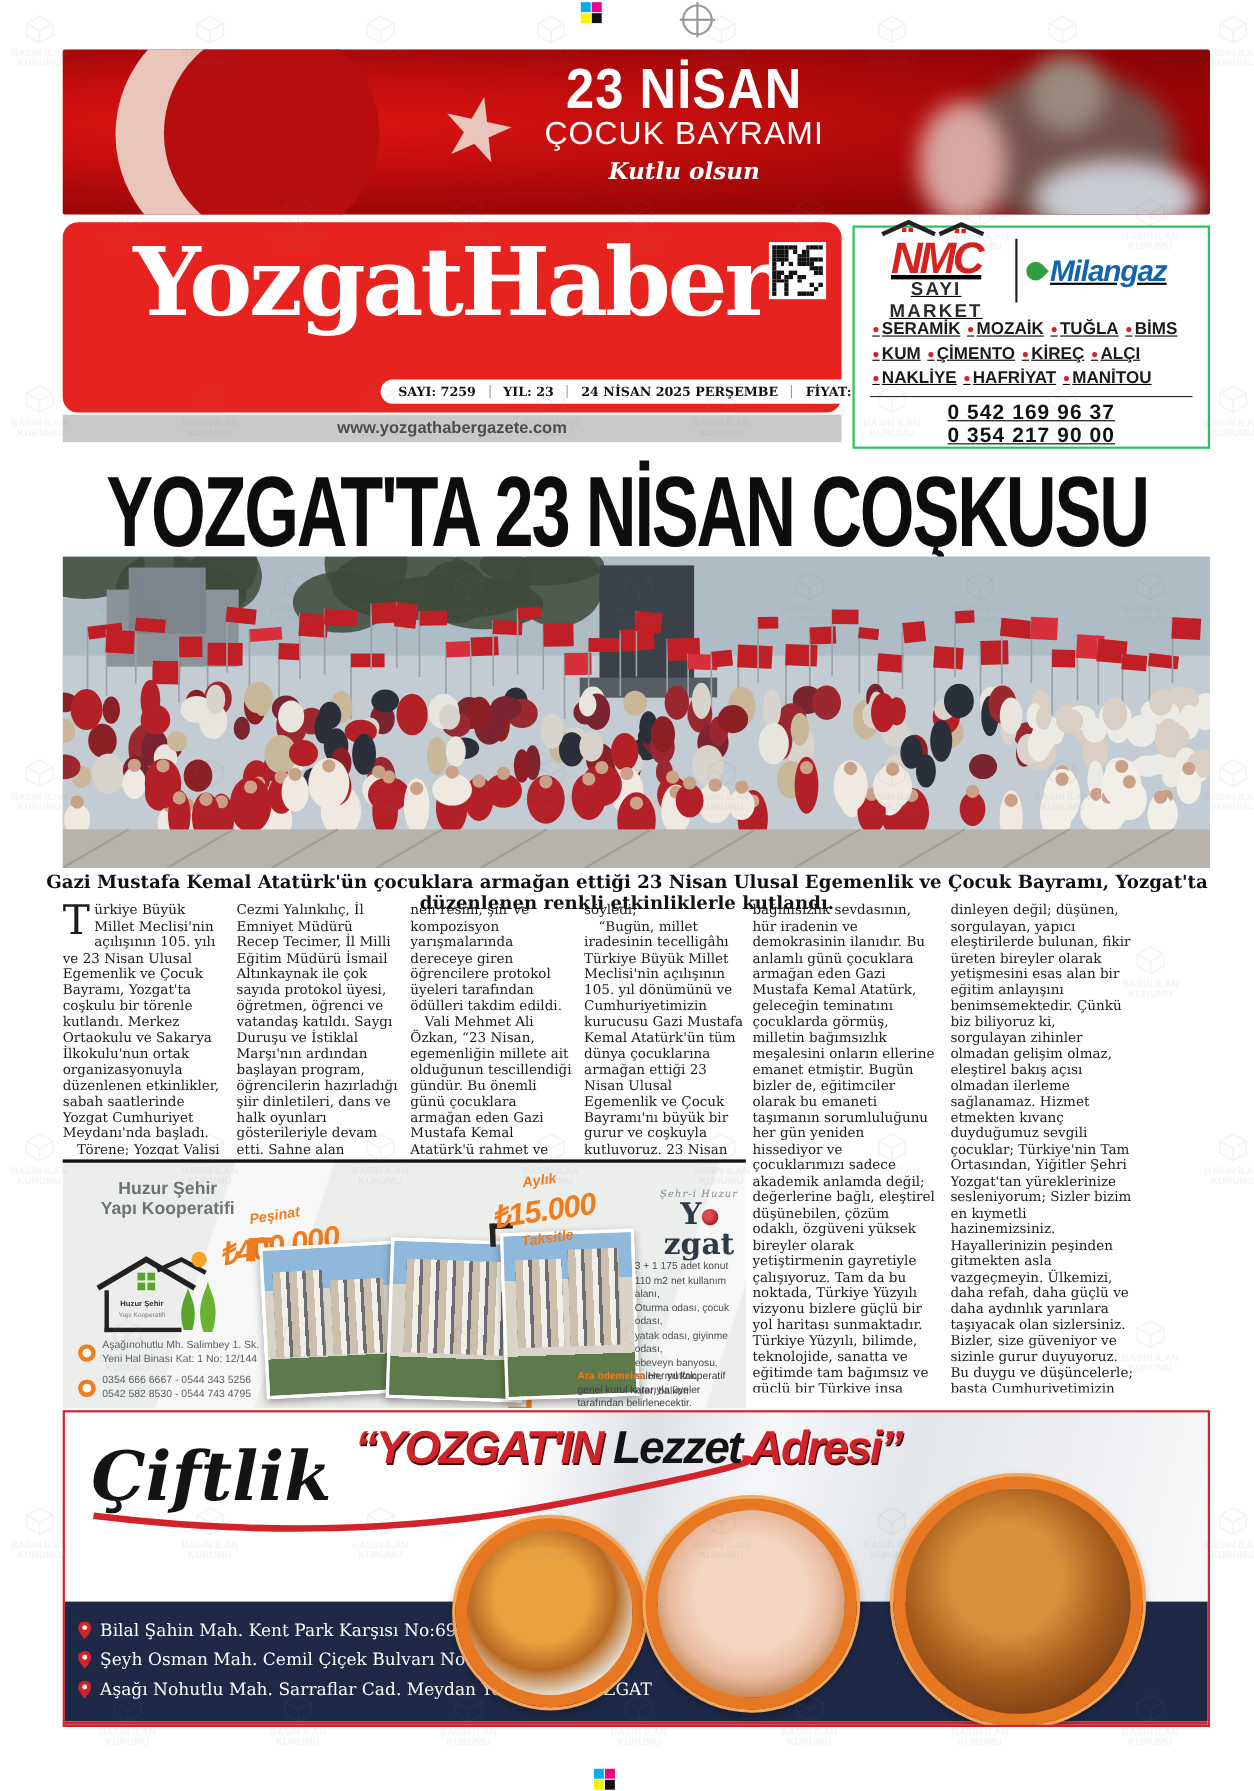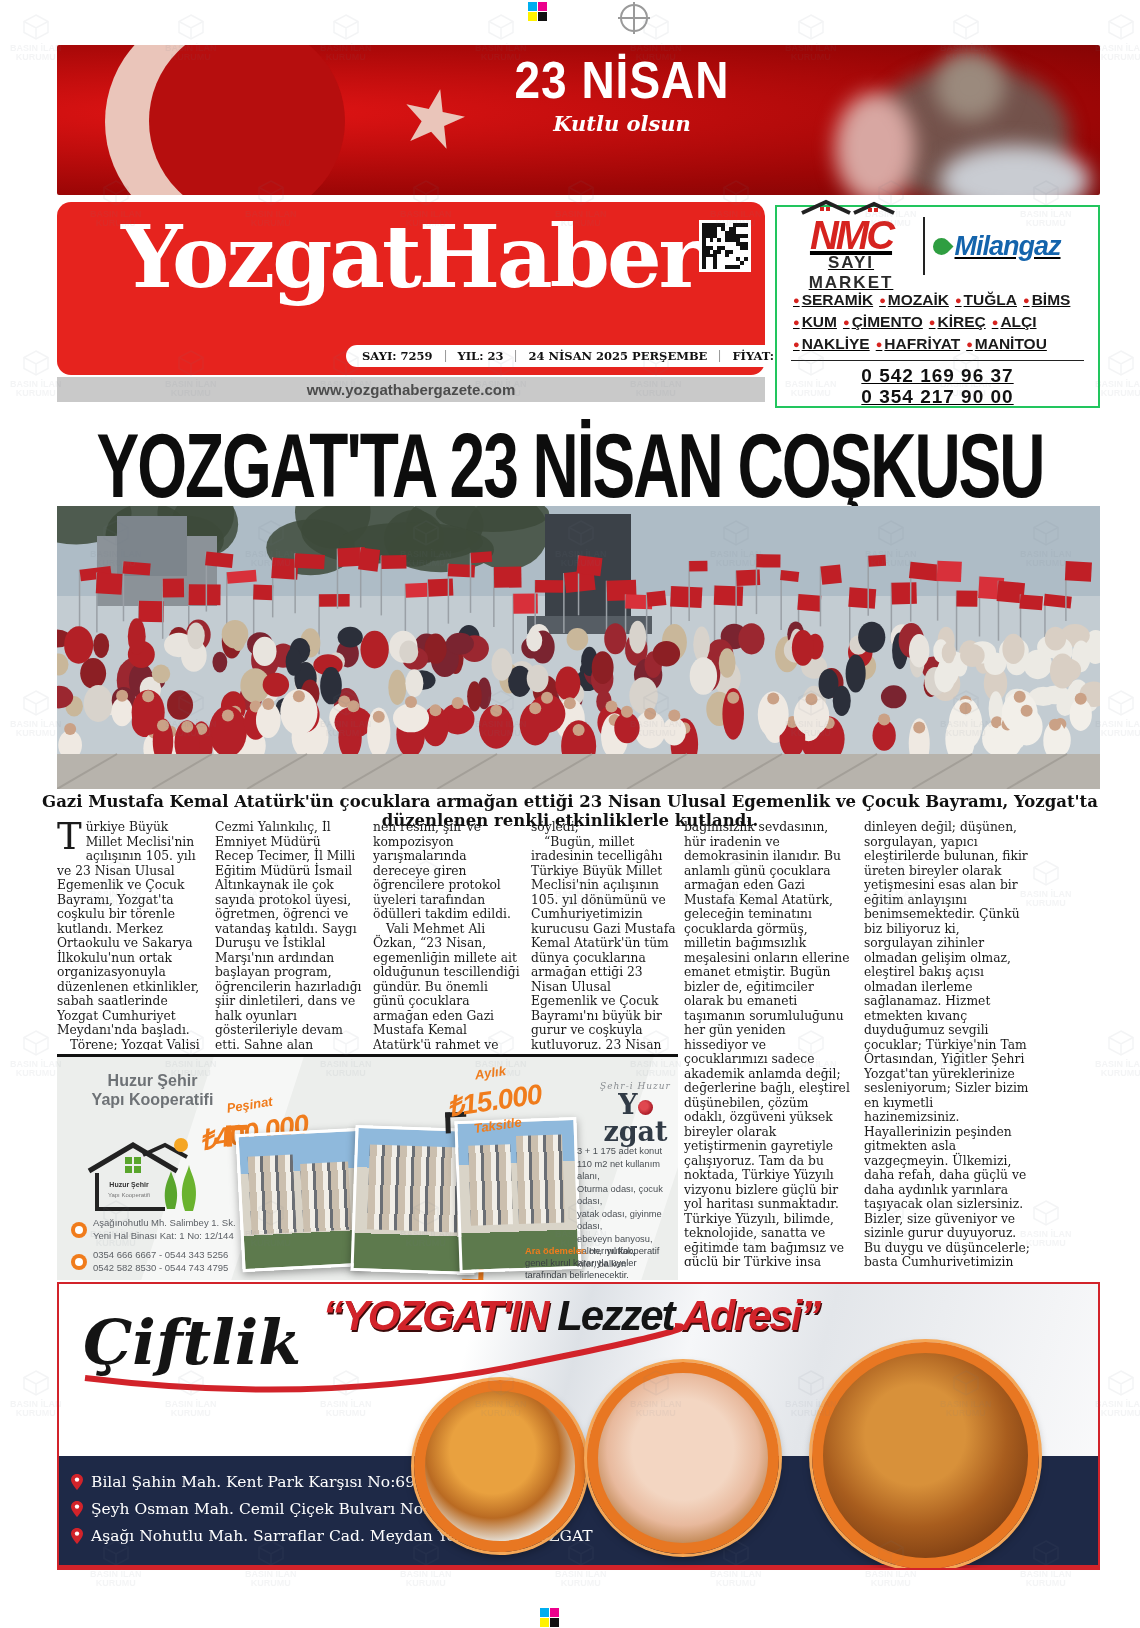--- a/index.html
+++ b/index.html
@@ -135,20 +135,21 @@
   <div class="abs banner">
     <div class="crescent-outer"></div>
     <div class="crescent-inner"></div>
     <div class="flag-star">★</div>
     <div class="shade" style="right:30px;top:20px;width:200px;height:140px;background:#6b6058;opacity:.85;"></div>
     <div class="shade" style="right:95px;top:6px;width:70px;height:70px;background:#9b8a7d;"></div>
     <div class="shade" style="right:185px;top:48px;width:80px;height:110px;background:#d8a7a2;"></div>
     <div class="shade" style="right:10px;bottom:-20px;width:150px;height:70px;background:#c9ccd2;"></div>
     <div class="banner-text">
       <div class="bt1">23 NİSAN</div>
+      <div class="bt3">ÇOCUK BAYRAMI</div>
       <div class="bt4">Kutlu olsun</div>
     </div>
   </div>
 
   <div class="abs masthead">
     <div class="mast-title">YozgatHaber</div>
     <div class="qr" id="qr" style="grid-template-columns: repeat(12, 1fr);">
         <i style="background: rgb(17, 17, 17);"></i>
         <i style="background: rgb(17, 17, 17);"></i>
         <i style="background: rgb(17, 17, 17);"></i>

